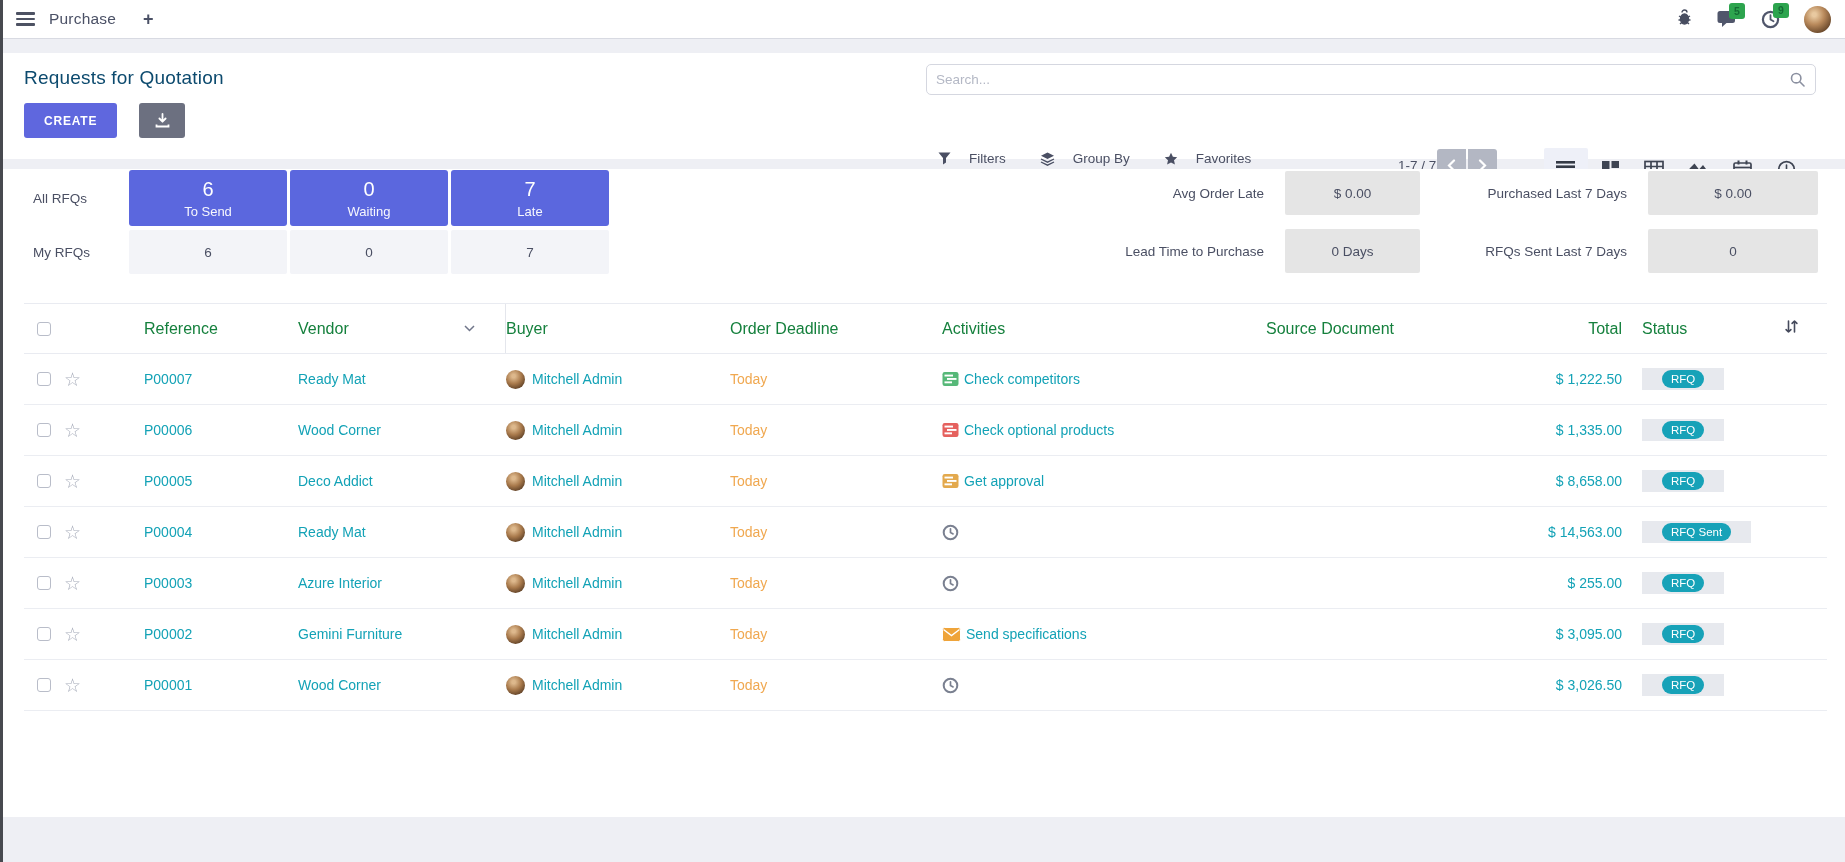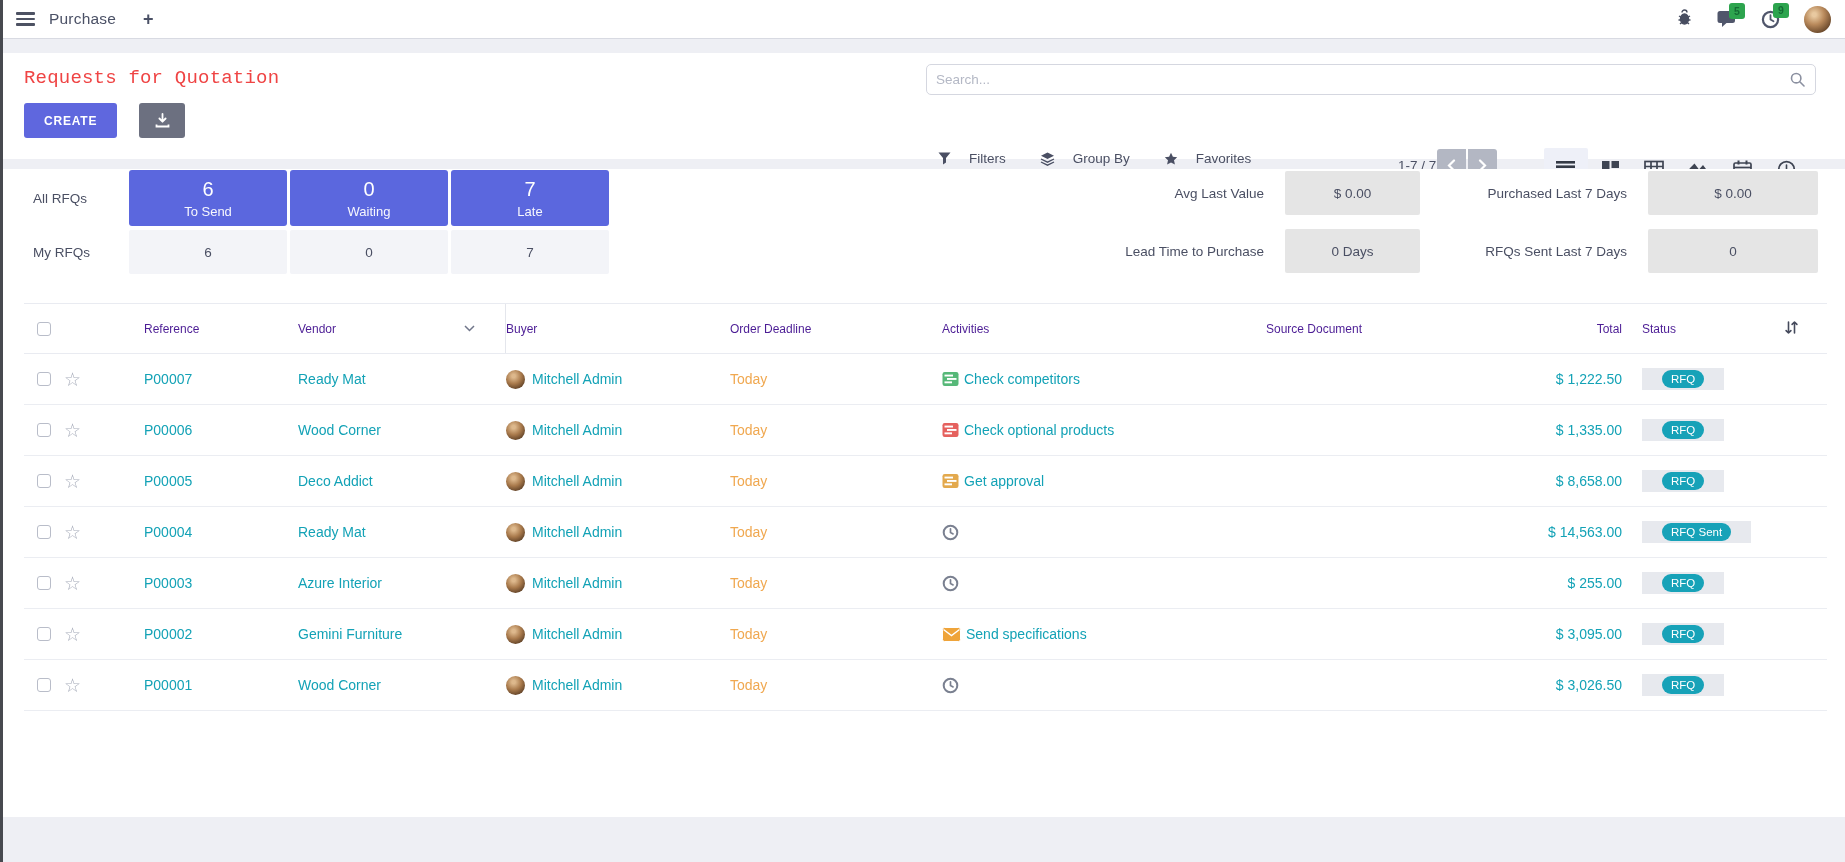--- a/index.html
+++ b/index.html
@@ -20,21 +20,21 @@
   .topbar-right { margin-left:auto; display:flex; align-items:center; gap:24px; }
   .icon-badge-wrap { position:relative; display:inline-flex; }
   .nbadge { position:absolute; top:-7px; left:12px; background:#2da44e; color:#146c34; font-size:10.5px;
             font-weight:bold; line-height:1; padding:2.5px 5px; border-radius:3px; }
   .avatar-lg { width:27px; height:27px; border-radius:50%;
                background:radial-gradient(circle at 38% 32%, #e8c9a0 8%, #b98a5c 40%, #6e4c2e 75%, #41301d); }
 
   
   .gap-strip-1 { position:absolute; top:39px; left:0; right:0; height:14px; background:#eeeff4; }
   .control-panel { position:absolute; top:53px; left:0; right:0; height:106px; background:#fff; }
-  .view-title { position:absolute; left:24px; top:14px; font-size:19px; color:#ef4444; letter-spacing:.2px;font-family:Liberation Mono, monospace; }
+  .view-title { position:absolute; left:24px; top:14px; font-size:19px; color:#0c4a6e; letter-spacing:.2px; }
   .btn-row { position:absolute; left:24px; top:50px; display:flex; gap:22px; }
   .btn-create { background:#5f67de; color:#fff; border:none; border-radius:3px; font-size:12px; font-weight:bold;
                 letter-spacing:.8px; padding:0 20px; height:35px; cursor:pointer; font-family:inherit; }
   .btn-export { background:#6c7080; border:none; border-radius:3px; width:46px; height:35px; cursor:pointer;
                 display:flex; align-items:center; justify-content:center; }
 
   .search-box { position:absolute; left:926px; top:11px; width:890px; height:31px; border:1px solid #d5d7e0;
                 border-radius:5px; background:#fff; display:flex; align-items:center; padding:0 10px 0 9px; }
   .search-box input { flex:1; border:none; outline:none; font-size:13.5px; color:#3e4354; font-family:inherit; }
   .search-box input::placeholder { color:#b4b8c5; }
@@ -72,21 +72,21 @@
   .kpi-label { flex:1; text-align:right; font-size:13.5px; color:#4a4f63; }
   .kpi-box { margin-left:21px; width:135px; height:44px; background:#e5e5e5; border-radius:2px; font-size:13.5px;
              color:#4a4f63; display:flex; align-items:center; justify-content:center; }
   .kpi.wide .kpi-box { width:170px; }
 
   
   .table { position:absolute; top:134px; left:24px; width:1803px; }
   .tgrid { display:grid; grid-template-columns:40px 42px 190px 210px 224px 206px 330px 260px 110px 120px 1fr; }
   .thead { height:51px; border-top:1px solid #e9ebf1; border-bottom:1px solid #e9ebf1; }
   .cell { display:flex; align-items:center; font-size:14px; overflow:hidden; white-space:nowrap; }
-  .thead .cell { font-size:12px; font-weight:500; color:#4c1d95; }
+  .thead .cell { font-size:16px; font-weight:500; color:#15803d; }
   .c-check { justify-content:center; }
   .c-ref { padding-left:38px; }
   .c-vendor { padding-left:2px; }
   .thead .c-vendor { justify-content:space-between; padding-right:30px; border-right:1px solid #e4e6ec; }
   .c-activity { padding-left:6px; }
   .c-total { justify-content:flex-end; padding-right:14px; }
   .c-status { padding-left:6px; }
   .c-adjust { justify-content:center; }
   .trow { height:51px; border-bottom:1px solid #ebedf2; cursor:pointer; }
   .tfoot { height:50px; border-top:1px solid #d4d7df; border-bottom:1px solid #e9ebf1; }
@@ -277,21 +277,21 @@
     <div class="dash-row dash-row-my">
       <div class="dash-label">My RFQs</div>
       <div class="dash-slots">
           <div class="dash-cell">6</div>
           <div class="dash-cell">0</div>
           <div class="dash-cell">7</div>
         </div>
     </div>
     <div class="kpi-grid">
         <div class="kpi">
-      <div class="kpi-label">Avg Last Value</div>
+      <div class="kpi-label">Avg Order Late</div>
       <div class="kpi-box">$ 0.00</div>
         </div>
         <div class="kpi wide">
       <div class="kpi-label">Purchased Last 7 Days</div>
       <div class="kpi-box">$ 0.00</div>
         </div>
         <div class="kpi">
       <div class="kpi-label">Lead Time to Purchase</div>
       <div class="kpi-box">0 Days</div>
         </div>

